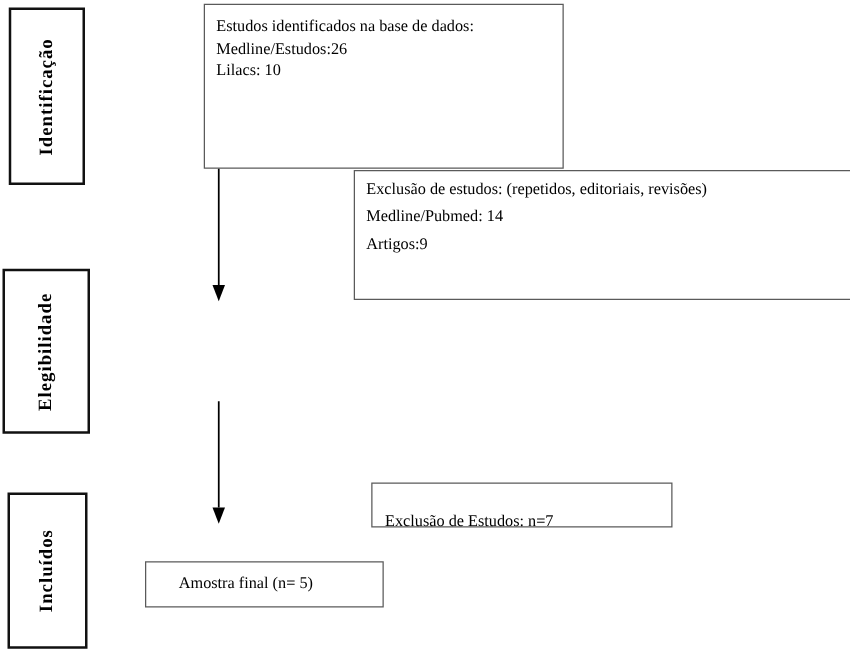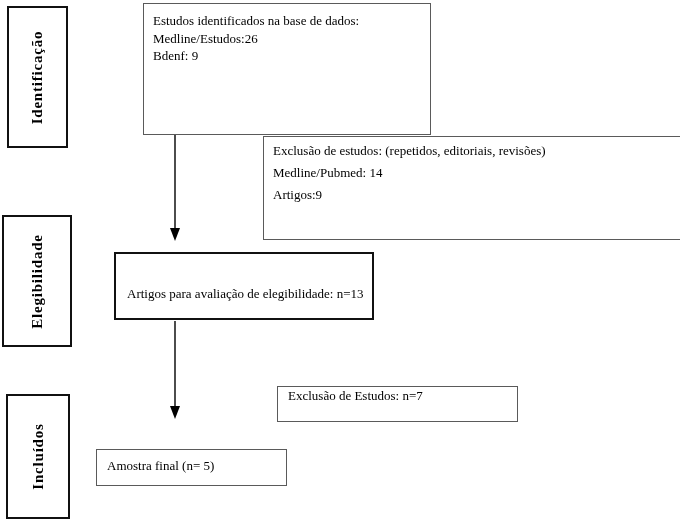--- a/index.html
+++ b/index.html
@@ -37,45 +37,46 @@
   #stage-elegibilidade { left: 2px;  top: 215px; width: 70px; height: 132px; }
   #stage-incluidos     { left: 6px;  top: 394px; width: 64px; height: 125px; }
 
   
   .flow-box {
     position: absolute;
     background: #ffffff;
     box-sizing: border-box;
     font-size: 13px;
     line-height: 17px;
+    margin-left: 20px;
   }
   .thin  { border: 1px solid #5a5a5a; }
   .thick { border: 2px solid #111111; }
 
   #box-identified {
     left: 143px; top: 3px; width: 288px; height: 132px;
     padding: 8px 8px 0 9px;
     line-height: 17.5px;
   }
   #box-exclusion-initial {
     left: 263px; top: 136px; width: 473px; height: 104px;
     padding: 3px 8px 0 9px;
     line-height: 22px;
   }
   #box-eligibility {
     left: 114px; top: 252px; width: 260px; height: 68px;
     padding: 31px 0 0 11px;
   }
   #box-exclusion-final {
     left: 277px; top: 386px; width: 241px; height: 36px;
-    padding: 0 0 0 10px;
+    padding: 21px 0 0 10px;
   }
   #box-final-sample {
     left: 96px; top: 449px; width: 191px; height: 37px;
-    padding: 7px 0 0 10px;
+    padding: 7px 0 0 26px;
   }
 
   .arrow-layer {
     position: absolute;
     left: 0; top: 0;
     width: 680px;
     height: 520px;
     pointer-events: none;
   }
 </style>
@@ -90,32 +91,29 @@
   <div class="stage-box" id="stage-elegibilidade">
     <span class="stage-label">Elegibilidade</span>
   </div>
   <div class="stage-box" id="stage-incluidos">
     <span class="stage-label">Incluídos</span>
   </div>
 
   <div class="flow-box thin" id="box-identified">
     <div>Estudos identificados na base de dados:</div>
     <div>Medline/Estudos:26</div>
-    <div>Bdenf: 9</div>
+    <div>Lilacs: 10</div>
   </div>
 
   <div class="flow-box thin" id="box-exclusion-initial">
     <div>Exclusão de estudos: (repetidos, editoriais, revisões)</div>
     <div>Medline/Pubmed: 14</div>
     <div>Artigos:9</div>
   </div>
 
-  <div class="flow-box thick" id="box-eligibility">
-    <div>Artigos para avaliação de elegibilidade: n=13</div>
-  </div>
 
   <div class="flow-box thin" id="box-exclusion-final">
     <div>Exclusão de Estudos: n=7</div>
   </div>
 
   <div class="flow-box thin" id="box-final-sample">
     <div>Amostra final (n= 5)</div>
   </div>
 
   <svg class="arrow-layer" viewBox="0 0 680 520" xmlns="http://www.w3.org/2000/svg">

